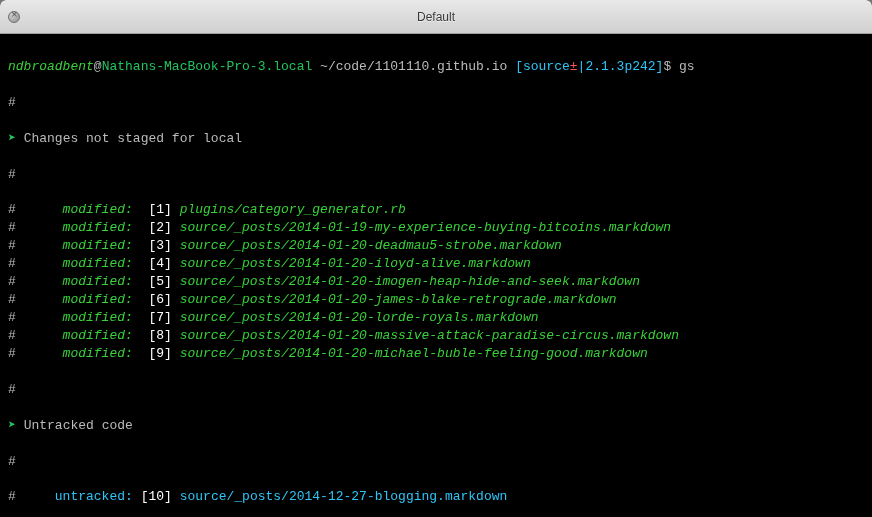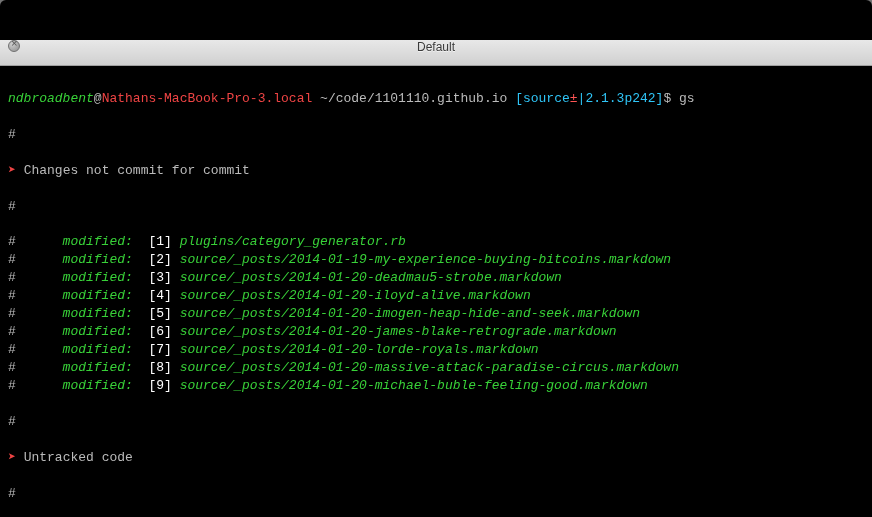--- a/index.html
+++ b/index.html
@@ -13,27 +13,26 @@
   }
   .window {
     width: 872px;
     height: 517px;
     background: #000;
     border-radius: 6px 6px 0 0;
     overflow: hidden;
     box-shadow: 0 2px 8px rgba(0,0,0,0.5);
   }
   .titlebar {
-    height: 26px;
+    height: 34px;
     background: linear-gradient(to bottom, #e8e8e8, #d0d0d0);
     border-bottom: 1px solid #a0a0a0;
     display: flex;
-    align-items: flex-start;
+    align-items: center;
     position: relative;
-    margin-top: 40px;
   }
   .close-btn {
     width: 12px;
     height: 12px;
     border-radius: 50%;
     background: radial-gradient(circle at 30% 30%, #cfcfcf, #8f8f8f);
     border: 1px solid #707070;
     margin-left: 8px;
     position: relative;
   }
@@ -58,40 +57,40 @@
   .terminal {
     background: #000;
     color: #ccc;
     padding: 6px 8px;
     line-height: 1.38;
     white-space: pre;
     height: calc(100% - 22px);
     overflow: hidden;
   }
   .c-green { color: #38d138; font-style: italic; }
-  .c-brightgreen { color: #ef4444; }
+  .c-brightgreen { color: #22c55e; }
   .c-cyan { color: #2fc5f7; }
   .c-gray { color: #bbbbbb; }
   .c-white { color: #ffffff; }
   .c-red { color: #ff5555; }
   .bold { font-weight: normal; }
   .line { display: block; }
 </style>
 </head>
 <body>
 
 <div class="window">
   <div class="titlebar">
     <div class="close-btn"></div>
     <div class="title">Default</div>
   </div>
   <div class="terminal">
 <span class="line"><span class="c-green">ndbroadbent</span><span class="c-gray">@</span><span class="c-brightgreen">Nathans-MacBook-Pro-3.local</span><span class="c-gray"> ~/code/1101110.github.io </span><span class="c-cyan">[</span><span class="c-cyan bold">source</span><span class="c-red">±</span><span class="c-cyan">|</span><span class="c-cyan">2.1.3p242</span><span class="c-cyan">]</span><span class="c-gray">$ </span><span class="c-gray">gs</span></span>
 <span class="line c-gray">#</span>
-<span class="line"><span class="c-brightgreen">➤ </span><span class="c-gray">Changes not commit for commit</span></span>
+<span class="line"><span class="c-brightgreen">➤ </span><span class="c-gray">Changes not staged for local</span></span>
 <span class="line c-gray">#</span>
 <span id="modified-container"><span class="line"><span class="c-gray">#      </span><span class="c-green">modified:</span><span class="c-gray">  </span><span class="c-white">[1]</span><span class="c-gray"> </span><span class="c-green">plugins/category_generator.rb</span></span><span class="line"><span class="c-gray">#      </span><span class="c-green">modified:</span><span class="c-gray">  </span><span class="c-white">[2]</span><span class="c-gray"> </span><span class="c-green">source/_posts/2014-01-19-my-experience-buying-bitcoins.markdown</span></span><span class="line"><span class="c-gray">#      </span><span class="c-green">modified:</span><span class="c-gray">  </span><span class="c-white">[3]</span><span class="c-gray"> </span><span class="c-green">source/_posts/2014-01-20-deadmau5-strobe.markdown</span></span><span class="line"><span class="c-gray">#      </span><span class="c-green">modified:</span><span class="c-gray">  </span><span class="c-white">[4]</span><span class="c-gray"> </span><span class="c-green">source/_posts/2014-01-20-iloyd-alive.markdown</span></span><span class="line"><span class="c-gray">#      </span><span class="c-green">modified:</span><span class="c-gray">  </span><span class="c-white">[5]</span><span class="c-gray"> </span><span class="c-green">source/_posts/2014-01-20-imogen-heap-hide-and-seek.markdown</span></span><span class="line"><span class="c-gray">#      </span><span class="c-green">modified:</span><span class="c-gray">  </span><span class="c-white">[6]</span><span class="c-gray"> </span><span class="c-green">source/_posts/2014-01-20-james-blake-retrograde.markdown</span></span><span class="line"><span class="c-gray">#      </span><span class="c-green">modified:</span><span class="c-gray">  </span><span class="c-white">[7]</span><span class="c-gray"> </span><span class="c-green">source/_posts/2014-01-20-lorde-royals.markdown</span></span><span class="line"><span class="c-gray">#      </span><span class="c-green">modified:</span><span class="c-gray">  </span><span class="c-white">[8]</span><span class="c-gray"> </span><span class="c-green">source/_posts/2014-01-20-massive-attack-paradise-circus.markdown</span></span><span class="line"><span class="c-gray">#      </span><span class="c-green">modified:</span><span class="c-gray">  </span><span class="c-white">[9]</span><span class="c-gray"> </span><span class="c-green">source/_posts/2014-01-20-michael-buble-feeling-good.markdown</span></span></span>
 <span class="line c-gray">#</span>
 <span class="line"><span class="c-brightgreen">➤ </span><span class="c-gray">Untracked code</span></span>
 <span class="line c-gray">#</span>
 <span id="untracked-container"><span class="line"><span class="c-gray">#     </span><span class="c-cyan">untracked:</span><span class="c-gray"> </span><span class="c-white">[10]</span><span class="c-gray"> </span><span class="c-cyan">source/_posts/2014-12-27-blogging.markdown</span></span></span>
 
 
   </div>
 </div>

